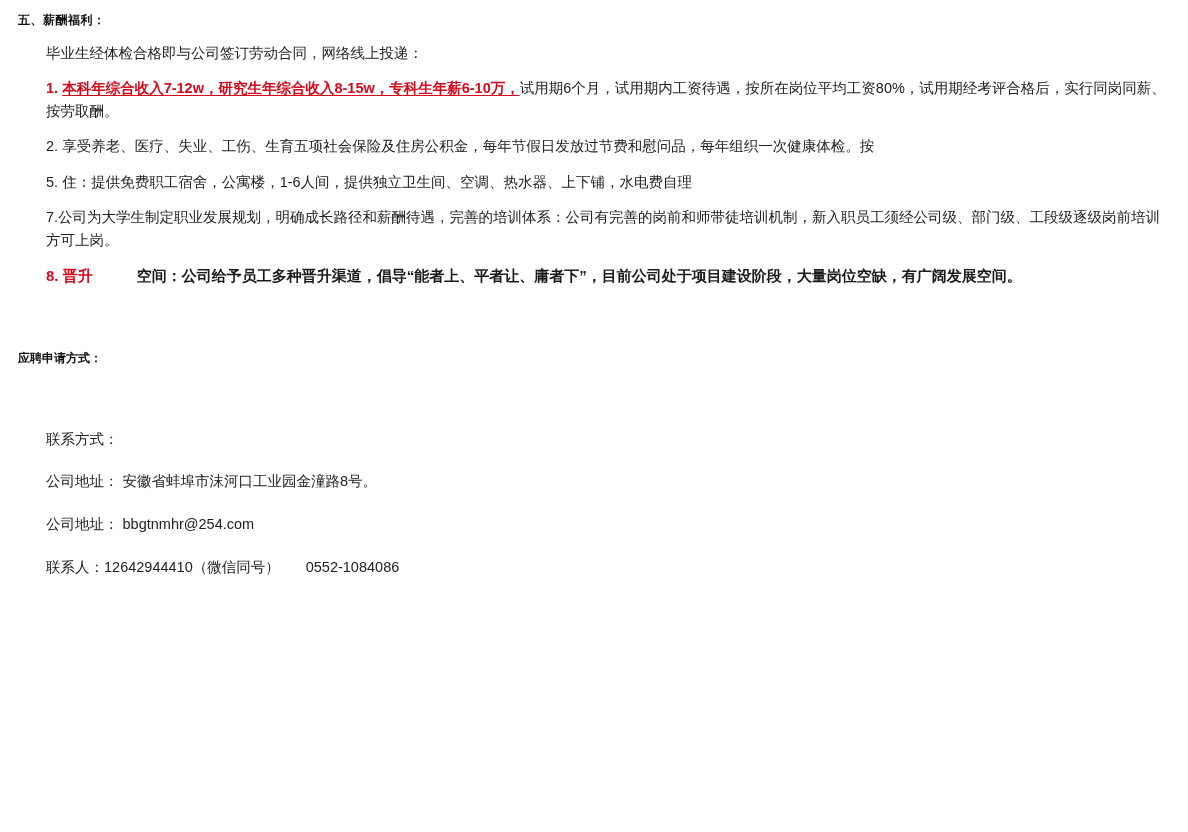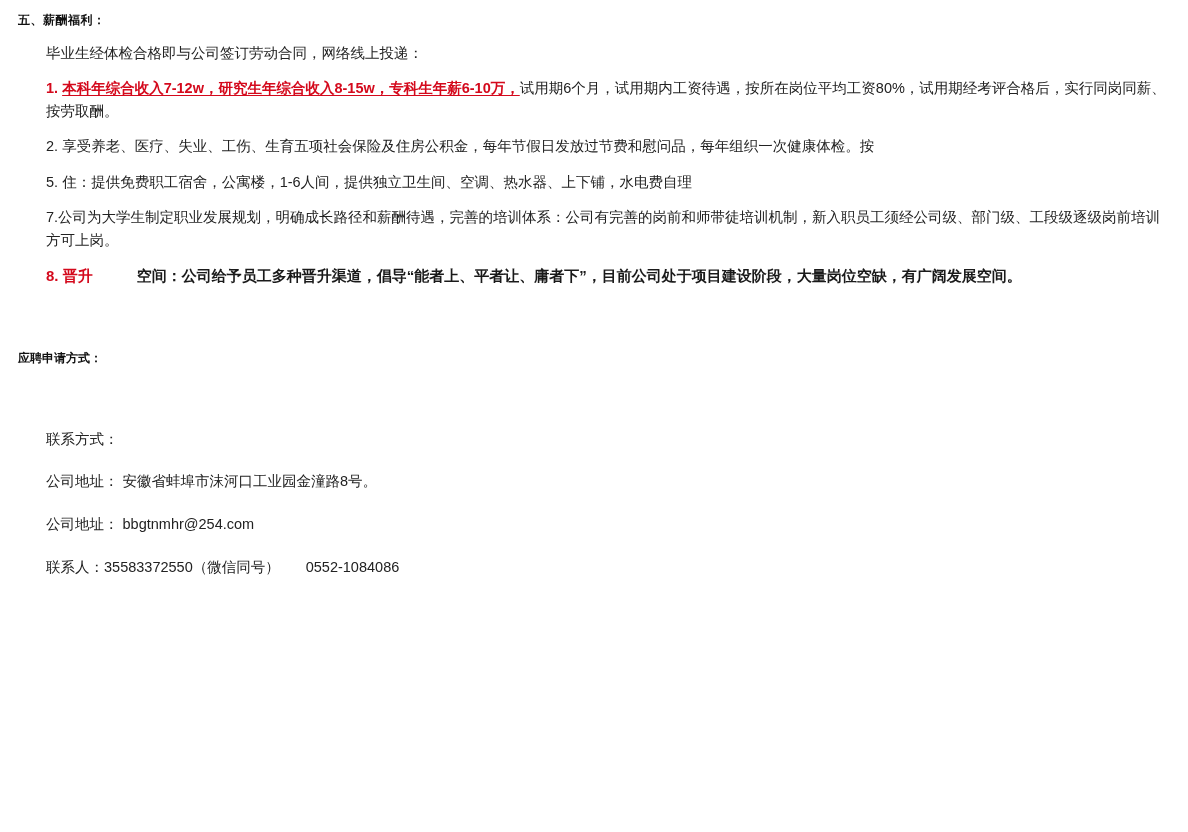--- a/index.html
+++ b/index.html
@@ -143,17 +143,17 @@
     <div class="contact-line">联系方式：</div>
     <div class="contact-line">
       <span>公司地址：</span>
       <span>安徽省蚌埠市沫河口工业园金潼路8号。</span>
     </div>
     <div class="contact-line">
       <span>公司地址：</span>
       <span>bbgtnmhr@254.com</span>
     </div>
     <div class="contact-line">
-      <span>联系人：</span><span>35583372550（微信同号）</span><span class="gap-wide"></span><span>0552-1084086</span>
+      <span>联系人：</span><span>12642944410（微信同号）</span><span class="gap-wide"></span><span>0552-1084086</span>
     </div>
   </div>
 
 </div>
 
 </body></html>

